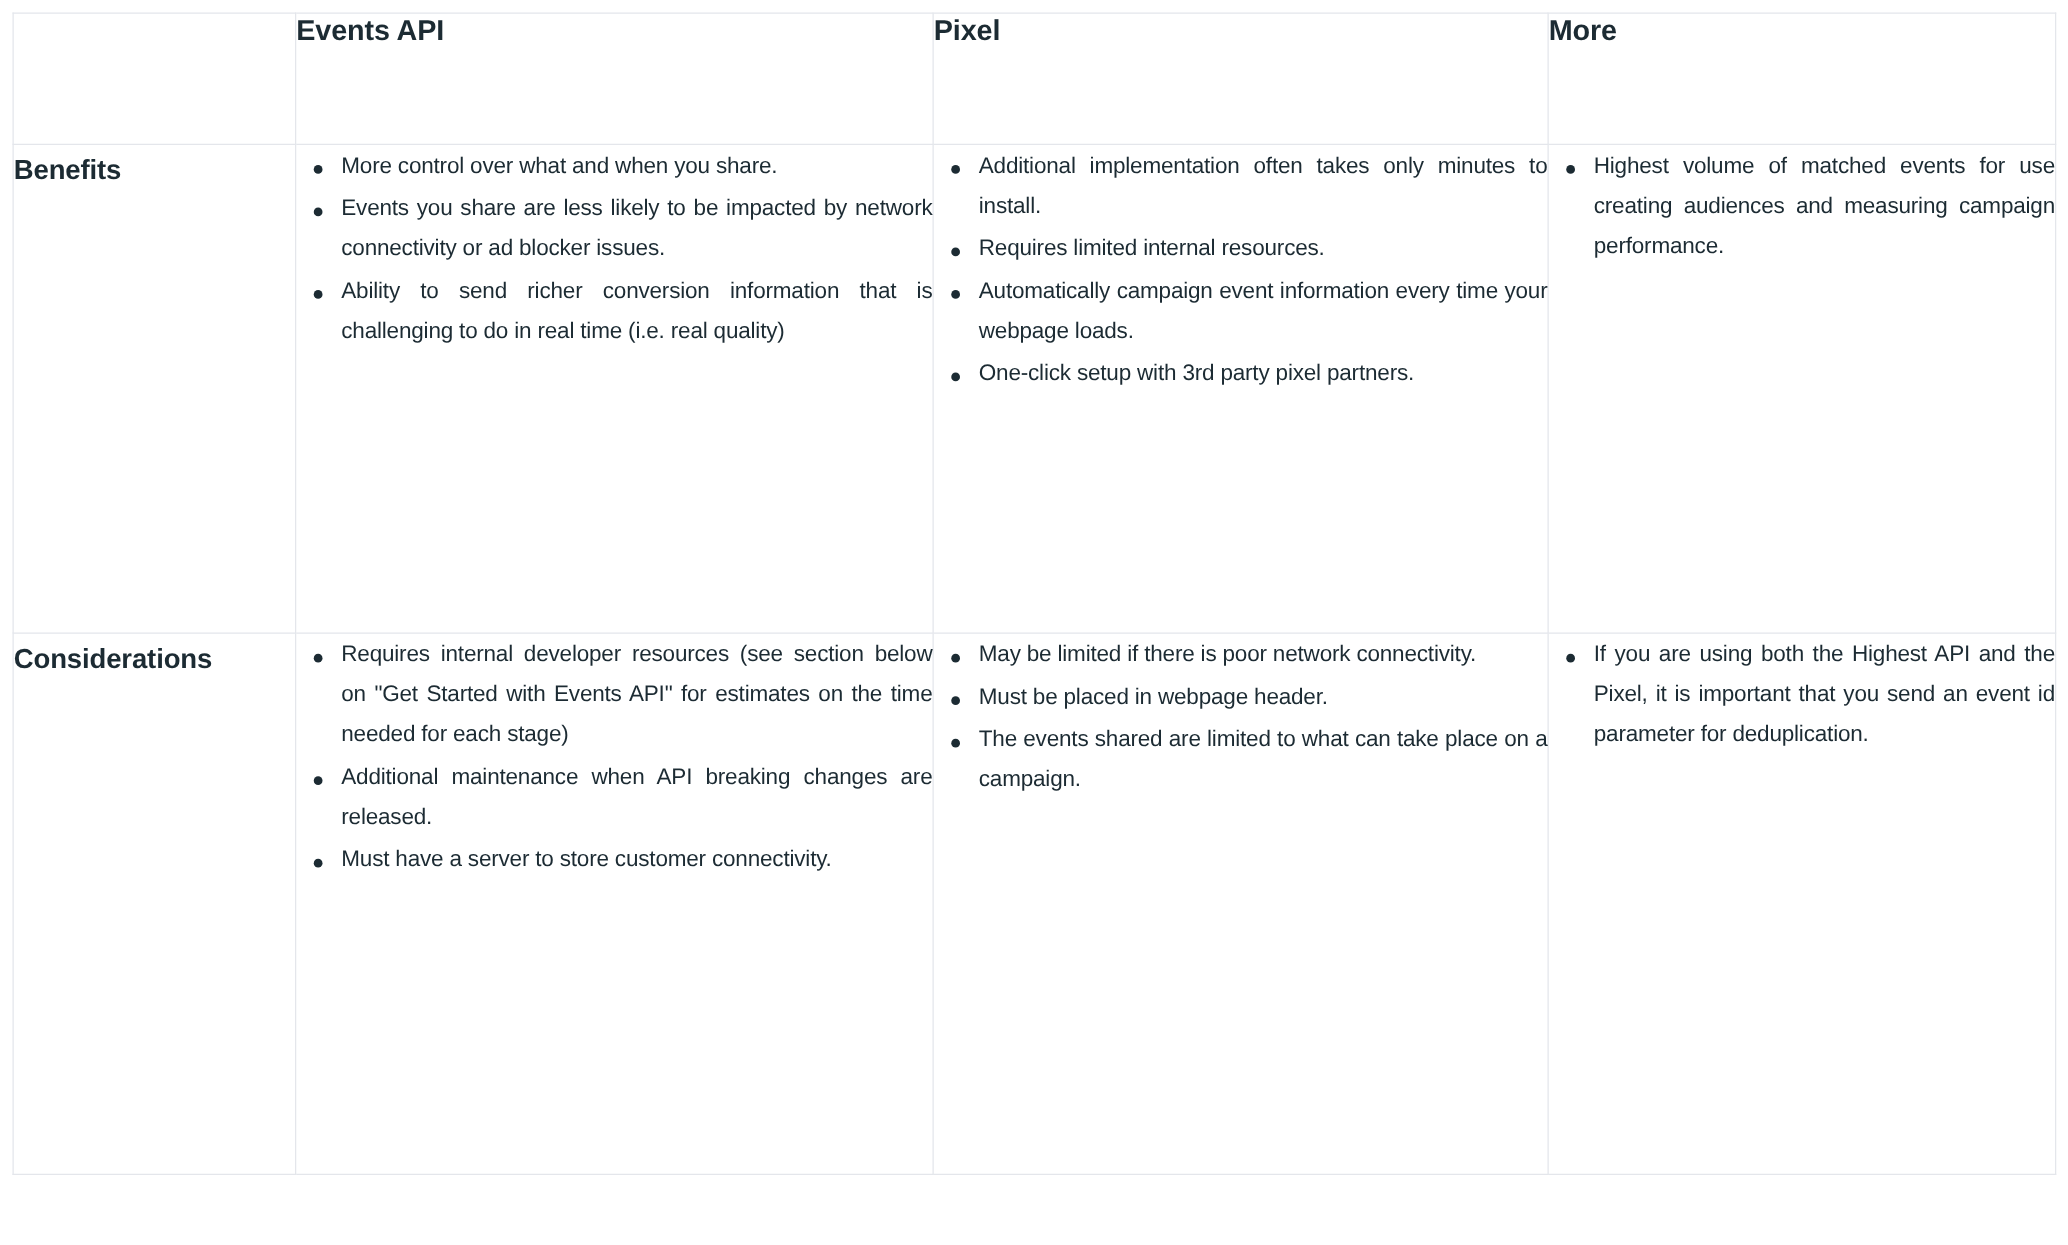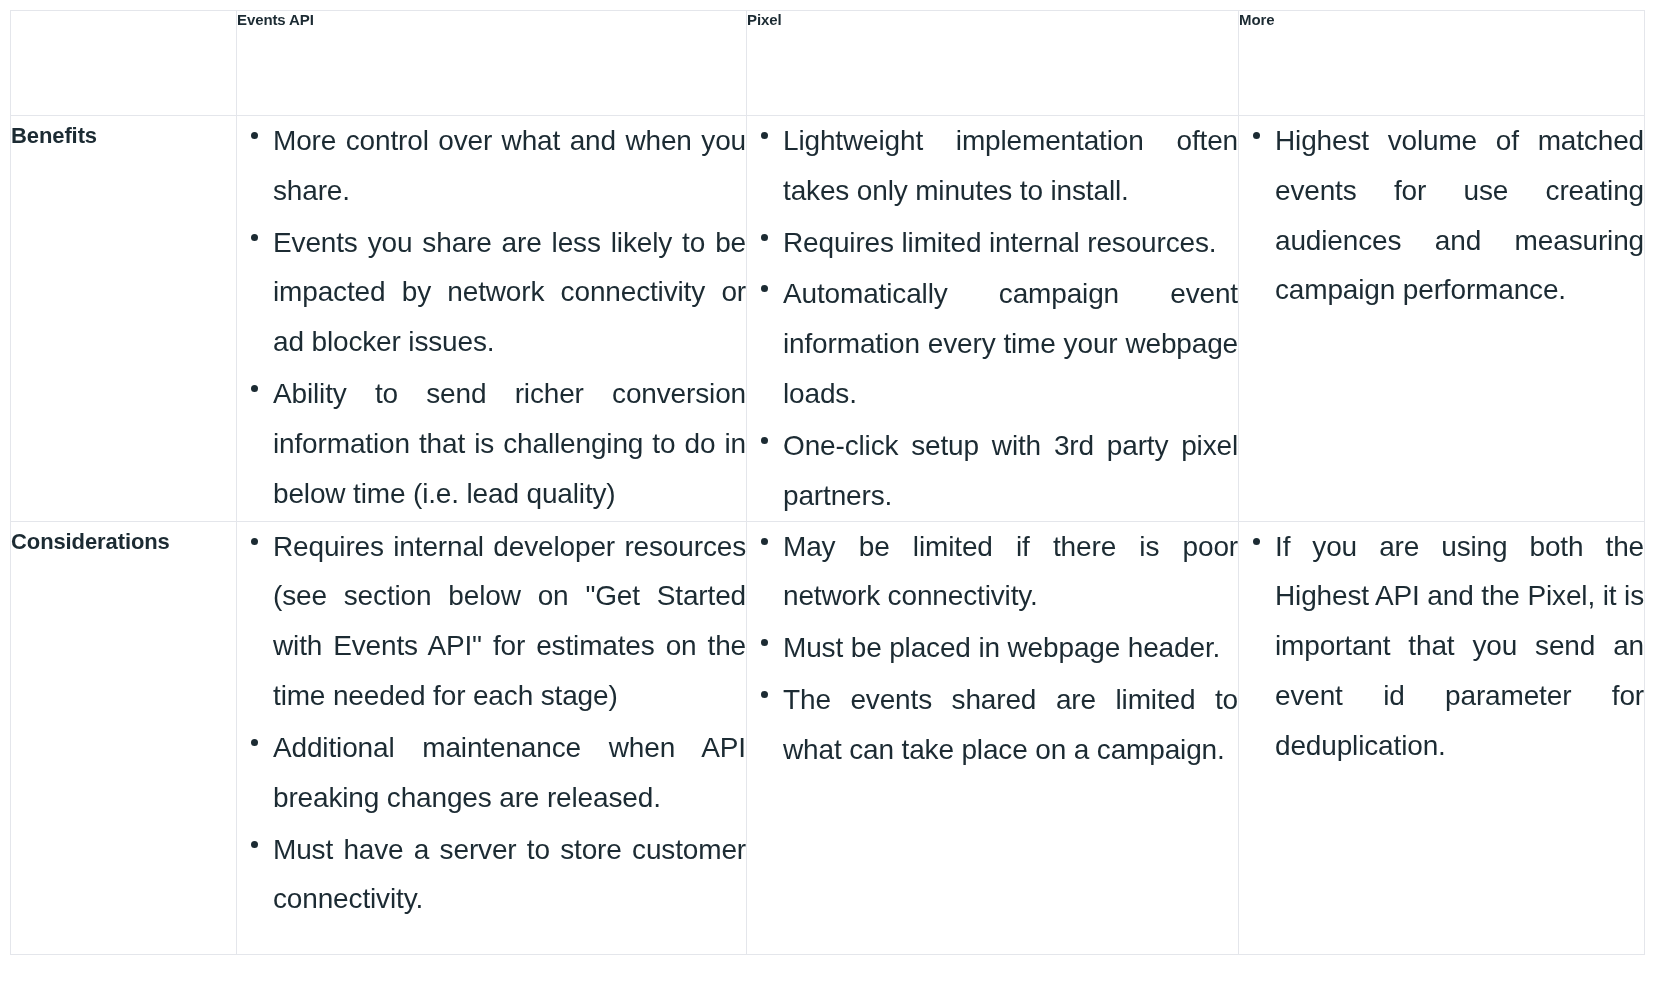--- a/index.html
+++ b/index.html
@@ -39,21 +39,21 @@
     vertical-align: top;
     padding: 0;
     background: #ffffff;
   }
 
   
   thead th {
     height: 104px;
     padding: 0 36px;
     text-align: left;
-    font-size: 15px;
+    font-size: 23px;
     font-weight: bold;
     color: #1c2b33;
     letter-spacing: -0.1px;
     vertical-align: middle;
   }
   thead th.blank-head {
     padding: 0;
   }
 
   
@@ -70,21 +70,21 @@
     padding: 30px 34px 30px 10px;
   }
 
   ul.bullets {
     margin: 0;
     padding: 0 0 0 36px;
     list-style: none;
   }
   ul.bullets li {
     position: relative;
-    font-size: 28px;
+    font-size: 18px;
     line-height: 1.78;
     color: #1c2b33;
     margin: 0 0 2px 0;
     letter-spacing: -0.15px;
     text-align: justify;
     text-justify: inter-word;
     hyphens: auto;
     -webkit-hyphens: auto;
   }
   ul.bullets li:last-child { margin-bottom: 0; }
@@ -122,26 +122,26 @@
         <th>More</th>
       </tr>
     </thead>
     <tbody>
       <tr class="row-benefits">
         <td class="row-label">Benefits</td>
         <td class="content">
           <ul class="bullets">
             <li>More control over what and when you share.</li>
             <li>Events you share are less likely to be impacted by network connectivity or ad blocker issues.</li>
-            <li>Ability to send richer conversion information that is challenging to do in below time (i.e. lead quality)</li>
+            <li>Ability to send richer conversion information that is challenging to do in real time (i.e. real quality)</li>
           </ul>
         </td>
         <td class="content">
           <ul class="bullets">
-            <li>Lightweight implementation often takes only minutes to install.</li>
+            <li>Additional implementation often takes only minutes to install.</li>
             <li>Requires limited internal resources.</li>
             <li>Automatically campaign event information every time your webpage loads.</li>
             <li>One-click setup with 3rd party pixel partners.</li>
           </ul>
         </td>
         <td class="content">
           <ul class="bullets">
             <li>Highest volume of matched events for use creating audiences and measuring campaign performance.</li>
           </ul>
         </td>

